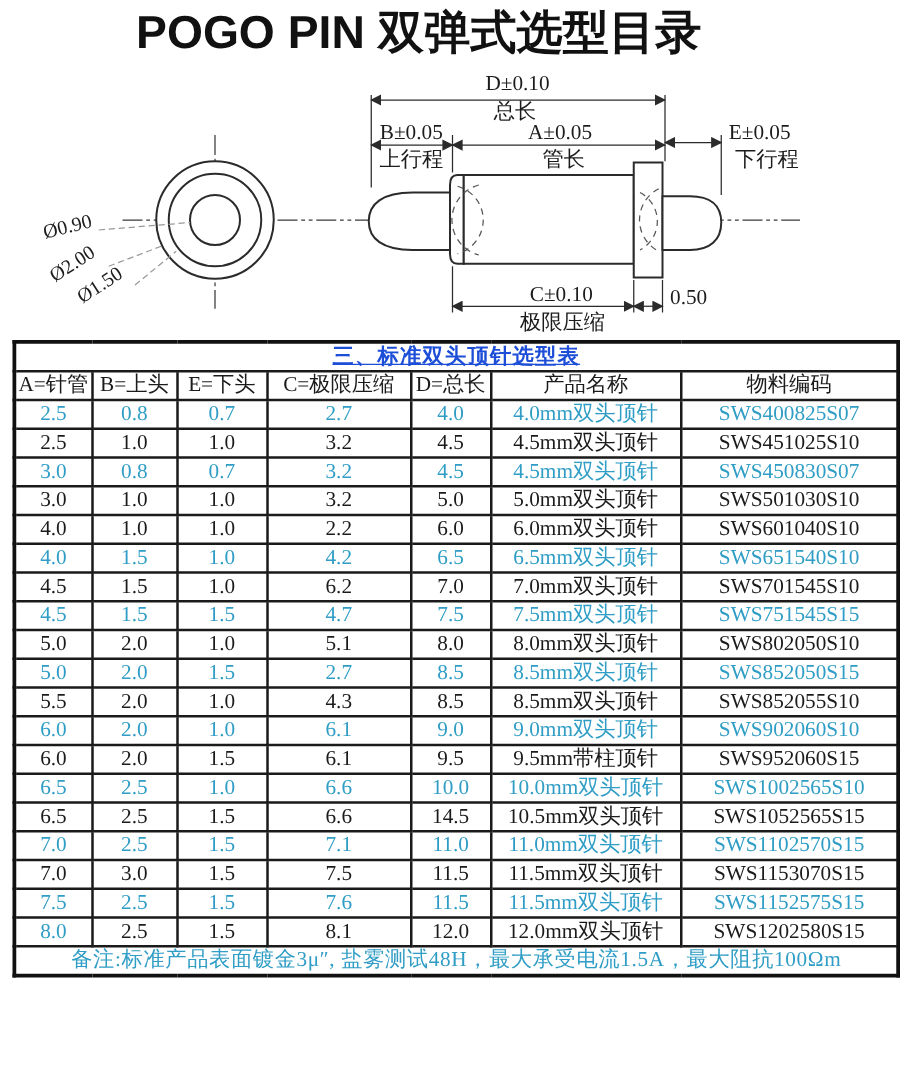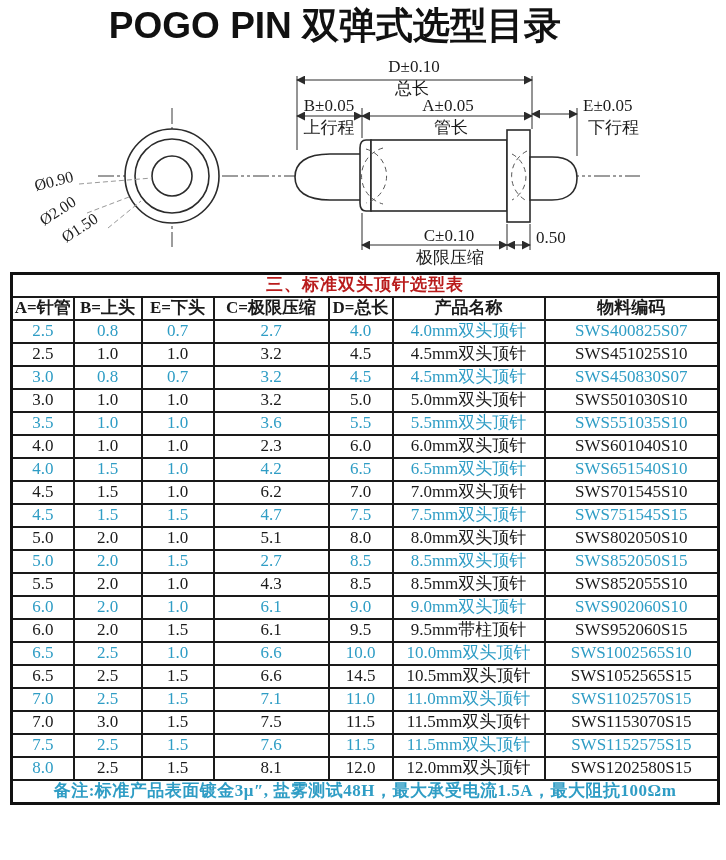--- a/index.html
+++ b/index.html
@@ -22,27 +22,27 @@
   .leader{stroke:#999;stroke-width:1;fill:none;stroke-dasharray:5,3;}
 
   #spec-table{
     position:absolute;left:10px;top:272px;width:707px;
     border-collapse:collapse;table-layout:fixed;border:3px solid #111;
   }
   #spec-table td{
     border:2px solid #1a1a1a;text-align:center;padding:0;
     overflow:hidden;white-space:nowrap;font-size:17px;height:21px;line-height:1.1;
   }
-  .t-title td{font-size:31px;font-weight:700;height:45px;letter-spacing:1px;color:#b91c1c;}
-  .t-head td{font-weight:700;}
+  .t-title td{font-size:31px;font-weight:700;height:45px;letter-spacing:1px;color:#1d4ed8;text-decoration:underline;}
+  .t-head td{font-weight:400;}
   tr.teal td{color:var(--accent,#2F9DC5);}
   tr.black td{color:#1b1b1b;}
   tr.mixed td{color:#1b1b1b;}
   tr.mixed td:first-child{color:var(--accent,#2F9DC5);}
-  .note-row td{height:34px;color:var(--accent,#2F9DC5);font-weight:700;letter-spacing:0.5px;}
+  .note-row td{height:34px;color:var(--accent,#2F9DC5);font-weight:400;letter-spacing:0.5px;}
 </style>
 </head>
 <body>
 
 <div class="page-title">POGO PIN 双弹式选型目录</div>
 
 <svg id="diagram" width="726" height="218" viewBox="0 0 726 218">
   <defs>
     <marker id="arr" viewBox="0 0 10 10" refX="9" refY="5" markerWidth="9" markerHeight="9" orient="auto-start-reverse">
       <path d="M0,0 L10,5 L0,10 z" fill="#2b2b2b"></path>
@@ -162,34 +162,25 @@
   </tr>
       <tr class="black">
     <td>3.0</td>
     <td>1.0</td>
     <td>1.0</td>
     <td>3.2</td>
     <td>5.0</td>
     <td>5.0mm双头顶针</td>
     <td>SWS501030S10</td>
   </tr>
-      <tr class="teal">
-    <td>3.5</td>
-    <td>1.0</td>
-    <td>1.0</td>
-    <td>3.6</td>
-    <td>5.5</td>
-    <td>5.5mm双头顶针</td>
-    <td>SWS551035S10</td>
-  </tr>
       <tr class="black">
     <td>4.0</td>
     <td>1.0</td>
     <td>1.0</td>
-    <td>2.3</td>
+    <td>2.2</td>
     <td>6.0</td>
     <td>6.0mm双头顶针</td>
     <td>SWS601040S10</td>
   </tr>
       <tr class="teal">
     <td>4.0</td>
     <td>1.5</td>
     <td>1.0</td>
     <td>4.2</td>
     <td>6.5</td>

